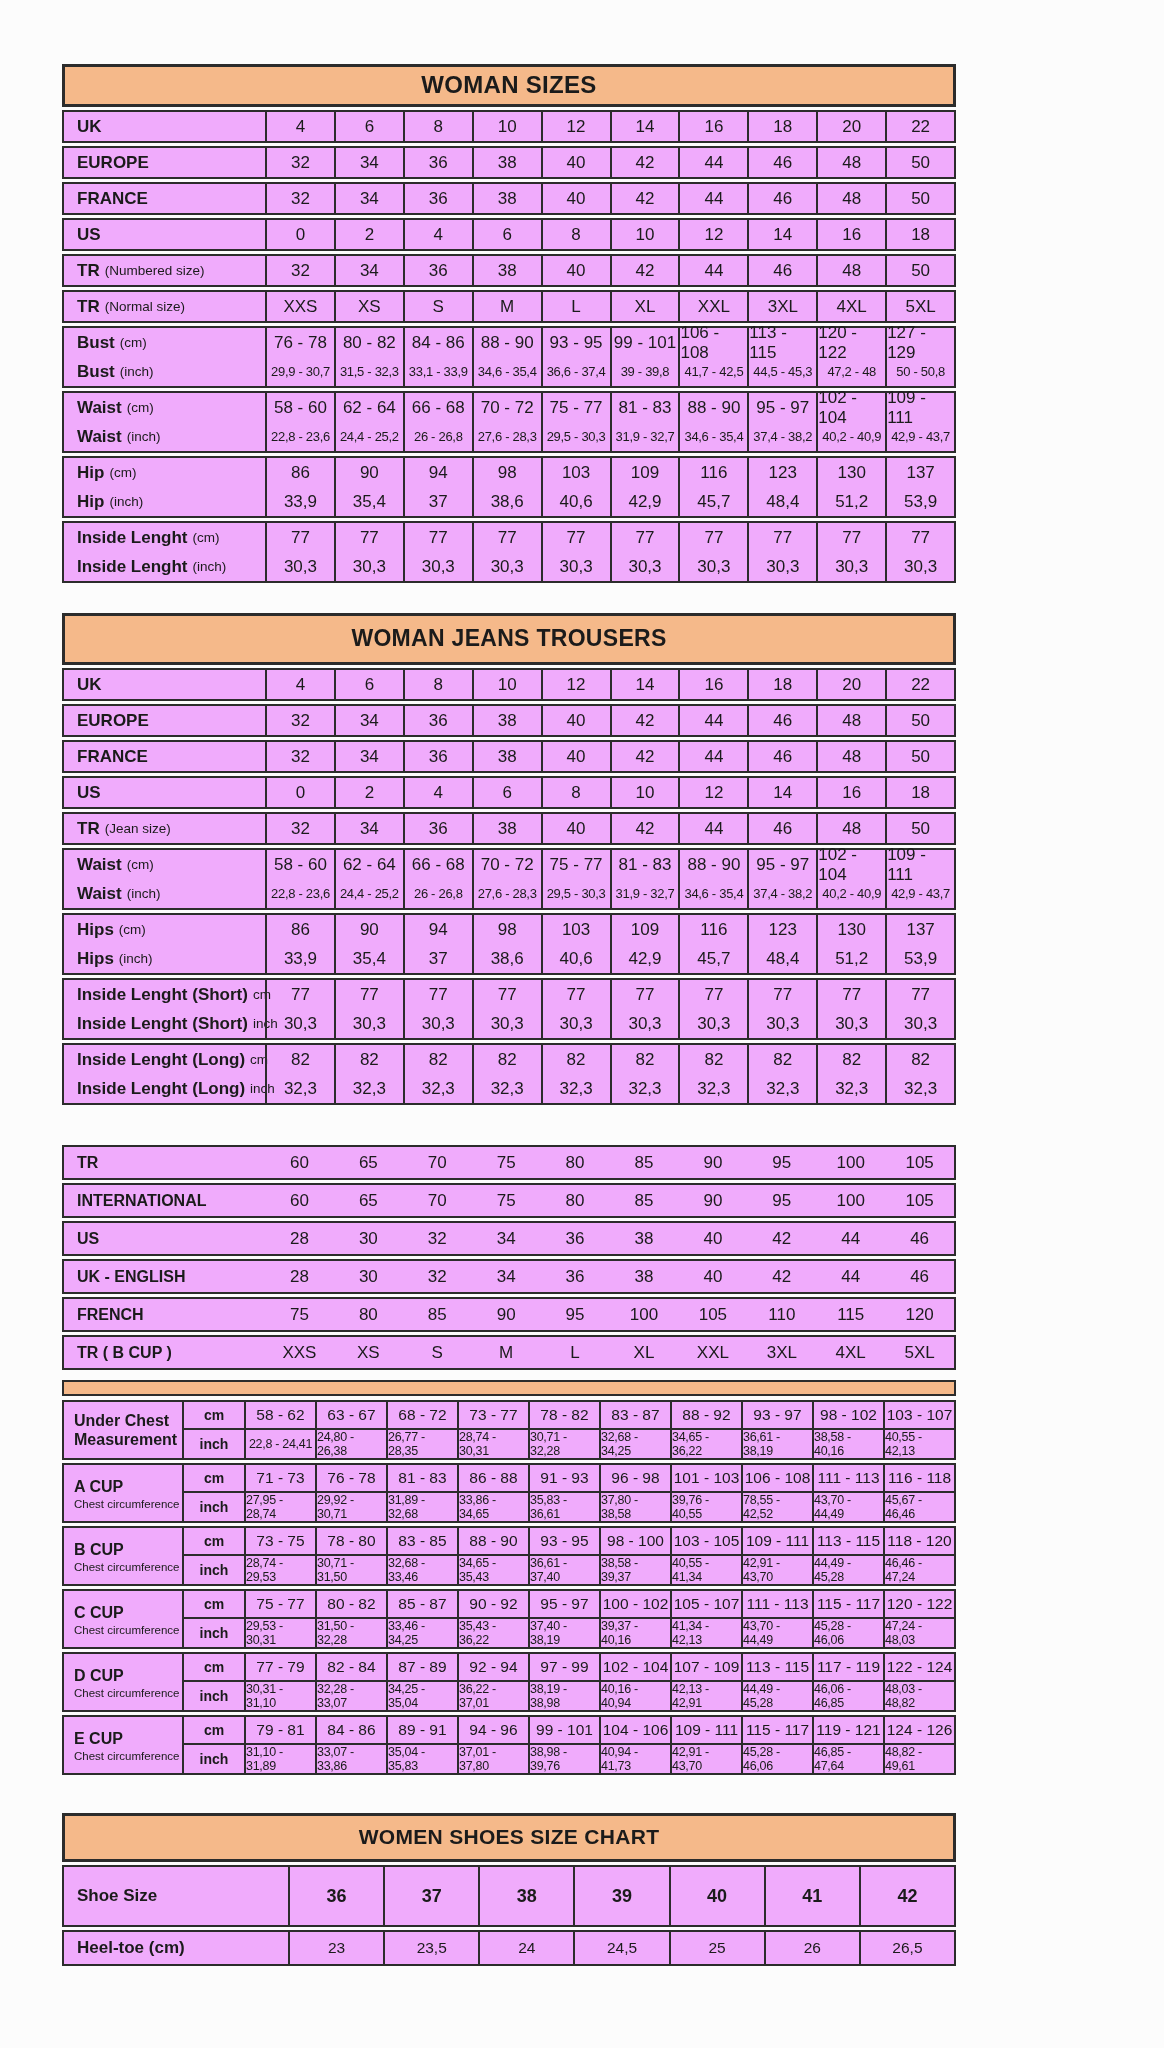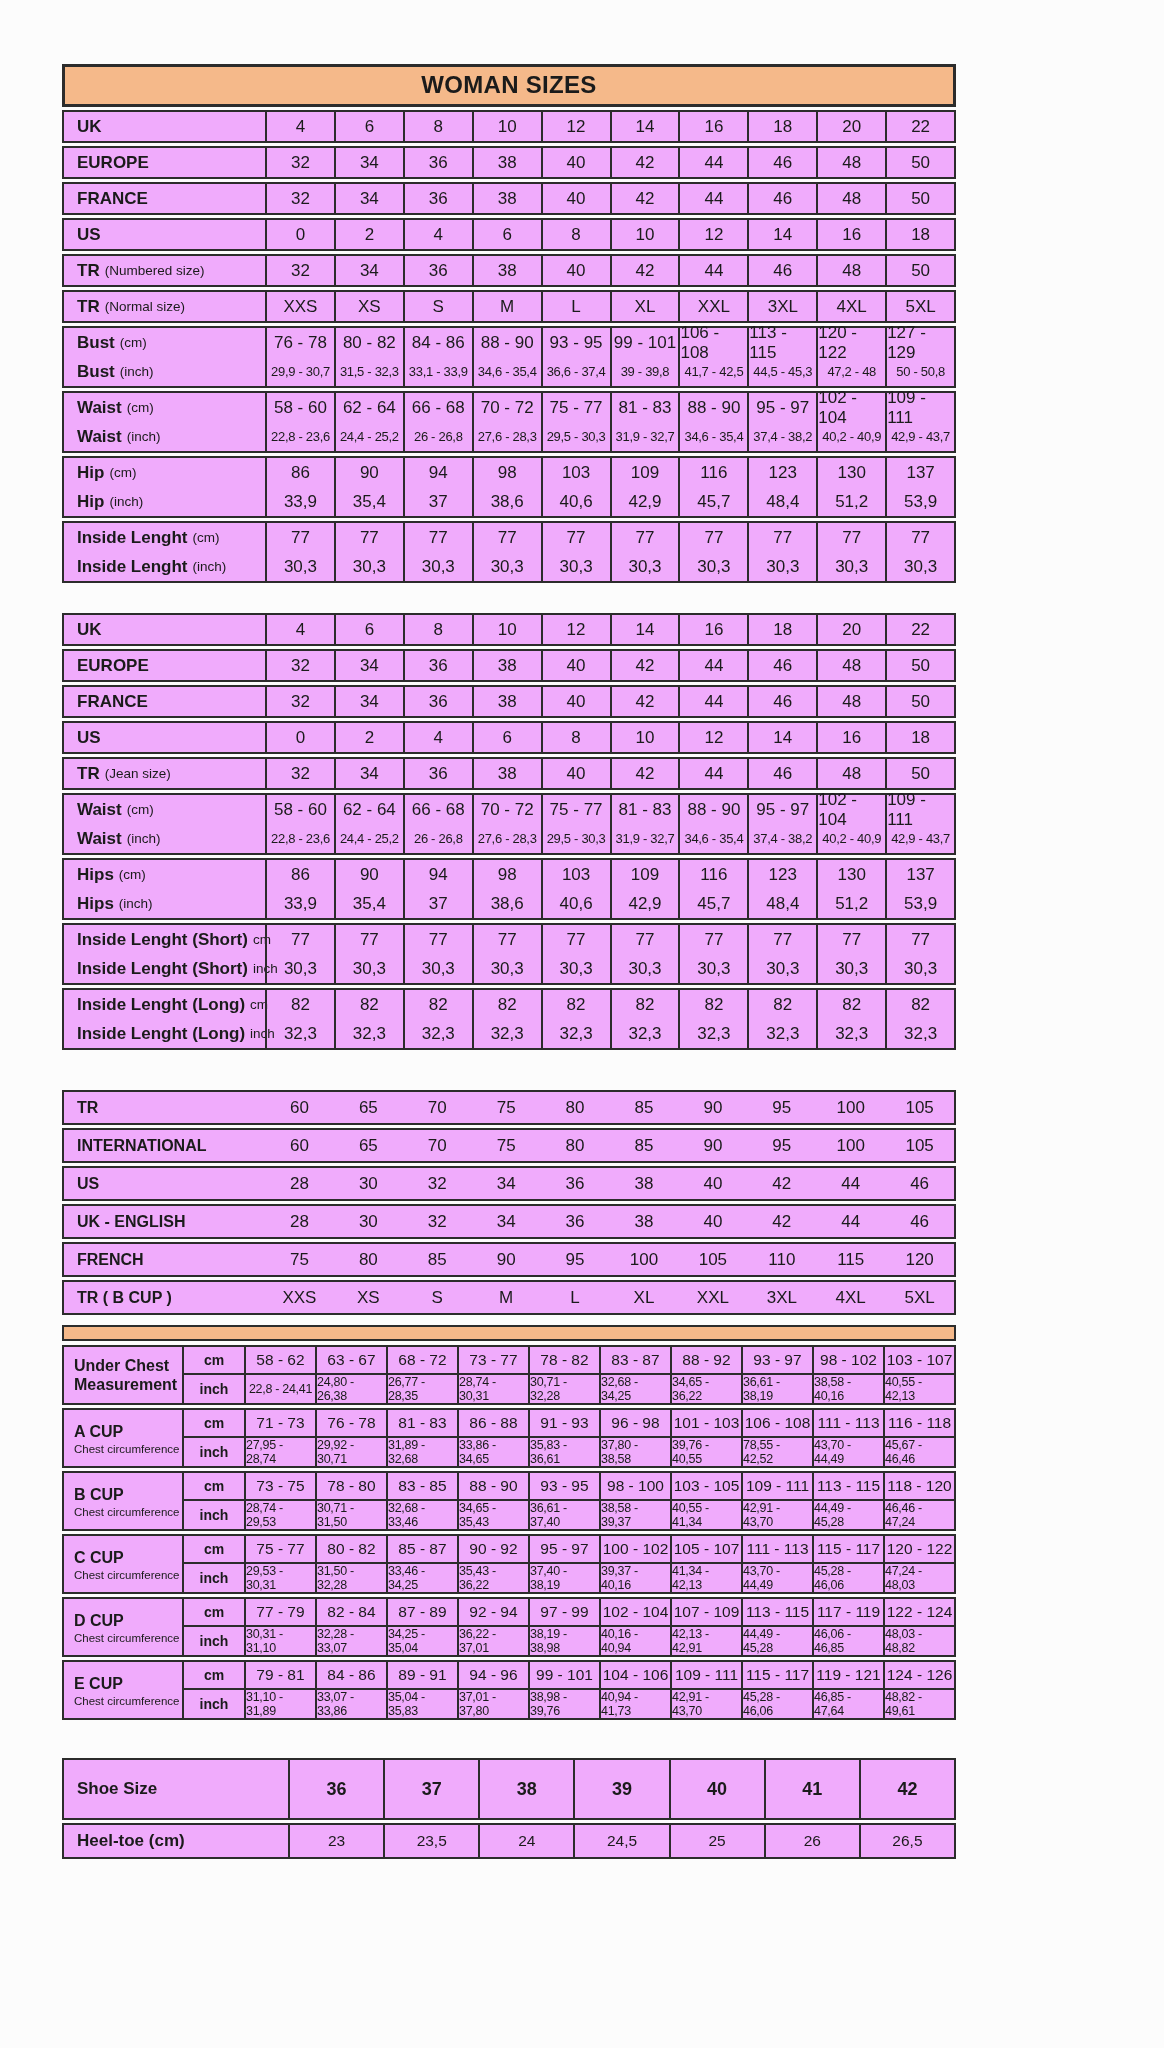--- a/index.html
+++ b/index.html
@@ -796,20 +796,23 @@
           <div class="line">
             <span>77</span>
           </div>
           <div class="line">
             <span>30,3</span>
           </div>
         </div>
       </div>
     </section>
     <section class="size-table standard t1">
+      <div class="band">
+        <div class="title">WOMAN JEANS TROUSERS</div>
+      </div>
       <div class="group g0">
         <div class="col col-label">
           <div class="line">
             <span class="lab">UK</span>
           </div>
         </div>
         <div class="col col-val">
           <div class="line">
             <span>4</span>
           </div>
@@ -2362,20 +2365,23 @@
           <div class="line">
             <span>124 - 126</span>
           </div>
           <div class="line small">
             <span>48,82 - 49,61</span>
           </div>
         </div>
       </div>
     </section>
     <section class="size-table shoes t4">
+      <div class="band">
+        <div class="title">WOMEN SHOES SIZE CHART</div>
+      </div>
       <div class="group g0">
         <div class="col col-label">
           <div class="line">
             <span class="lab">Shoe Size</span>
           </div>
         </div>
         <div class="col col-val">
           <div class="line">
             <span>36</span>
           </div>

